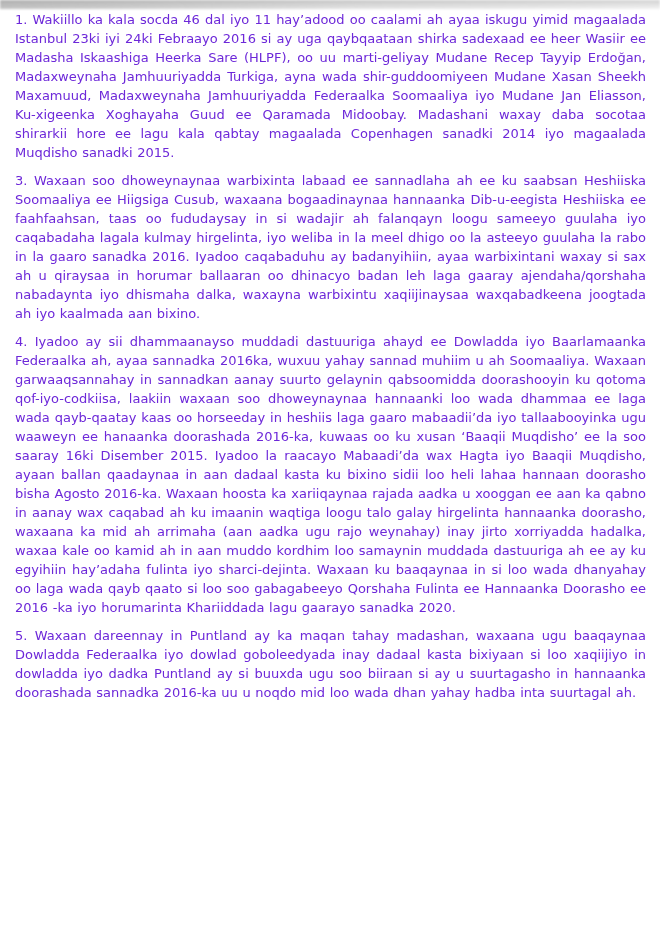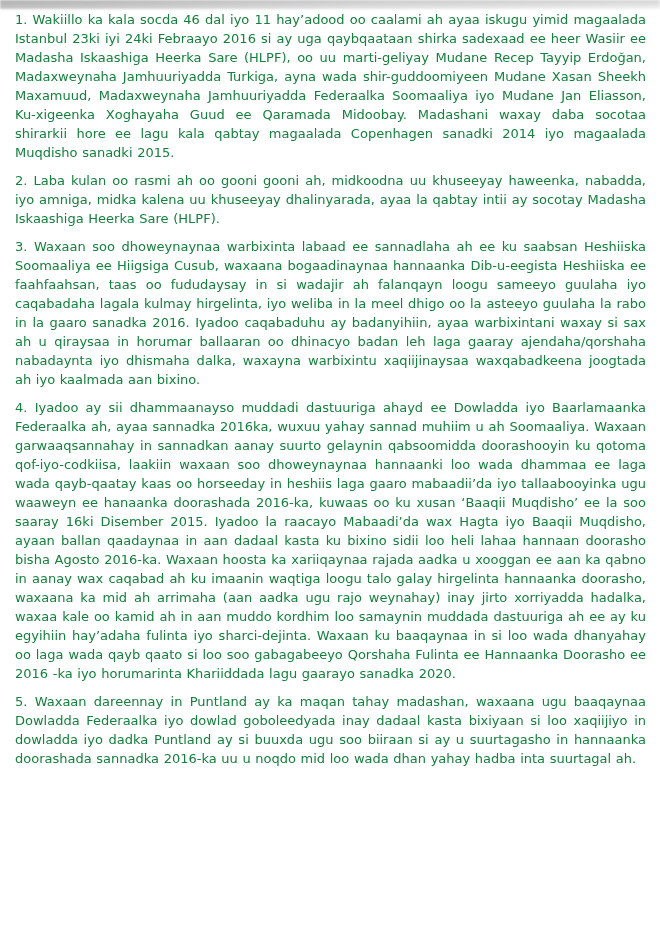--- a/index.html
+++ b/index.html
@@ -31,30 +31,29 @@
   .content {
     position: absolute;
     top: 10px;
     left: 15px;
     right: 14px;
   }
   .para {
     margin: 0 0 9px 0;
     font-size: 13px;
     line-height: 19px;
-    color: #15803d;
+    color: #6d28d9;
     text-align: justify;
     word-spacing: 0.5px;
   }
 </style>
 </head>
 <body>
 
 <div class="page">
   <div class="scan-edge"></div>
   <div class="content">
     <p class="para">1. Wakiillo ka kala socda 46 dal iyo 11 hay’adood oo caalami ah ayaa iskugu yimid magaalada Istanbul 23ki iyi 24ki Febraayo 2016 si ay uga qaybqaataan shirka sadexaad ee heer Wasiir ee Madasha Iskaashiga Heerka Sare (HLPF), oo uu marti-geliyay Mudane Recep Tayyip Erdoğan, Madaxweynaha Jamhuuriyadda Turkiga, ayna wada shir-guddoomiyeen Mudane Xasan Sheekh Maxamuud, Madaxweynaha Jamhuuriyadda Federaalka Soomaaliya iyo Mudane Jan Eliasson, Ku-xigeenka Xoghayaha Guud ee Qaramada Midoobay. Madashani waxay daba socotaa shirarkii hore ee lagu kala qabtay magaalada Copenhagen sanadki 2014 iyo magaalada Muqdisho sanadki 2015.</p>
-    <p class="para">2. Laba kulan oo rasmi ah oo gooni gooni ah, midkoodna uu khuseeyay haweenka, nabadda, iyo amniga, midka kalena uu khuseeyay dhalinyarada, ayaa la qabtay intii ay socotay Madasha Iskaashiga Heerka Sare (HLPF).</p>
     <p class="para">3. Waxaan soo dhoweynaynaa warbixinta labaad ee sannadlaha ah ee ku saabsan Heshiiska Soomaaliya ee Hiigsiga Cusub, waxaana bogaadinaynaa hannaanka Dib-u-eegista Heshiiska ee faahfaahsan, taas oo fududaysay in si wadajir ah falanqayn loogu sameeyo guulaha iyo caqabadaha lagala kulmay hirgelinta, iyo weliba in la meel dhigo oo la asteeyo guulaha la rabo in la gaaro sanadka 2016. Iyadoo caqabaduhu ay badanyihiin, ayaa warbixintani waxay si sax ah u qiraysaa in horumar ballaaran oo dhinacyo badan leh laga gaaray ajendaha/qorshaha nabadaynta iyo dhismaha dalka, waxayna warbixintu xaqiijinaysaa waxqabadkeena joogtada ah iyo kaalmada aan bixino.</p>
     <p class="para">4. Iyadoo ay sii dhammaanayso muddadi dastuuriga ahayd ee Dowladda iyo Baarlamaanka Federaalka ah, ayaa sannadka 2016ka, wuxuu yahay sannad muhiim u ah Soomaaliya. Waxaan garwaaqsannahay in sannadkan aanay suurto gelaynin qabsoomidda doorashooyin ku qotoma qof-iyo-codkiisa, laakiin waxaan soo dhoweynaynaa hannaanki loo wada dhammaa ee laga wada qayb-qaatay kaas oo horseeday in heshiis laga gaaro mabaadii’da iyo tallaabooyinka ugu waaweyn ee hanaanka doorashada 2016-ka, kuwaas oo ku xusan ‘Baaqii Muqdisho’ ee la soo saaray 16ki Disember 2015. Iyadoo la raacayo Mabaadi’da wax Hagta iyo Baaqii Muqdisho, ayaan ballan qaadaynaa in aan dadaal kasta ku bixino sidii loo heli lahaa hannaan doorasho bisha Agosto 2016-ka. Waxaan hoosta ka xariiqaynaa rajada aadka u xooggan ee aan ka qabno in aanay wax caqabad ah ku imaanin waqtiga loogu talo galay hirgelinta hannaanka doorasho, waxaana ka mid ah arrimaha (aan aadka ugu rajo weynahay) inay jirto xorriyadda hadalka, waxaa kale oo kamid ah in aan muddo kordhim loo samaynin muddada dastuuriga ah ee ay ku egyihiin hay’adaha fulinta iyo sharci-dejinta. Waxaan ku baaqaynaa in si loo wada dhanyahay oo laga wada qayb qaato si loo soo gabagabeeyo Qorshaha Fulinta ee Hannaanka Doorasho ee 2016 -ka iyo horumarinta Khariiddada lagu gaarayo sanadka 2020.</p>
     <p class="para">5. Waxaan dareennay in Puntland ay ka maqan tahay madashan, waxaana ugu baaqaynaa Dowladda Federaalka iyo dowlad goboleedyada inay dadaal kasta bixiyaan si loo xaqiijiyo in dowladda iyo dadka Puntland ay si buuxda ugu soo biiraan si ay u suurtagasho in hannaanka doorashada sannadka 2016-ka uu u noqdo mid loo wada dhan yahay hadba inta suurtagal ah.</p>
   </div>
 </div>
 
 </body></html>

